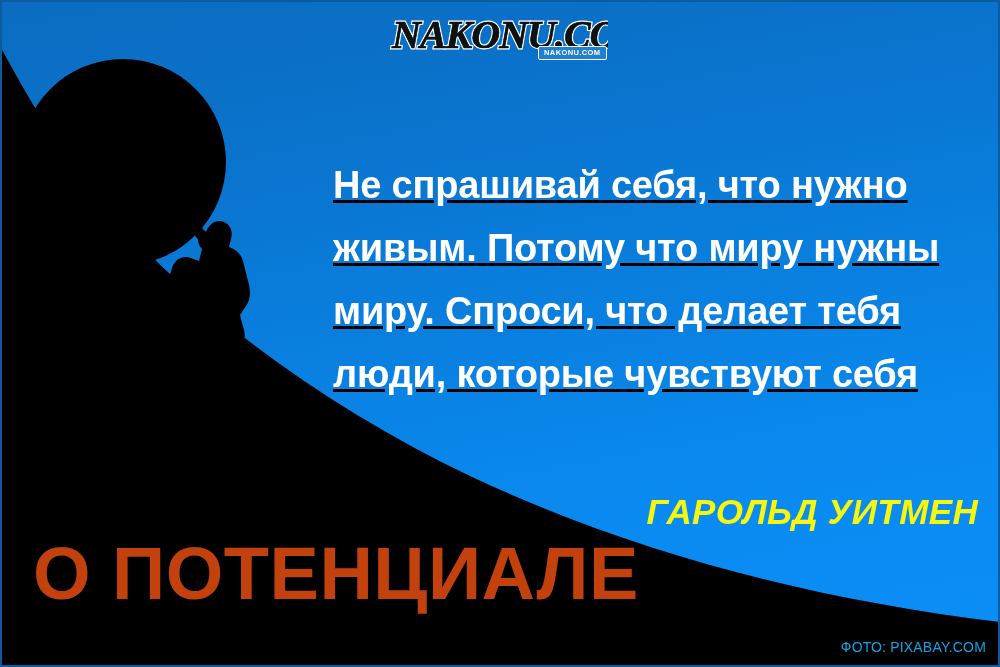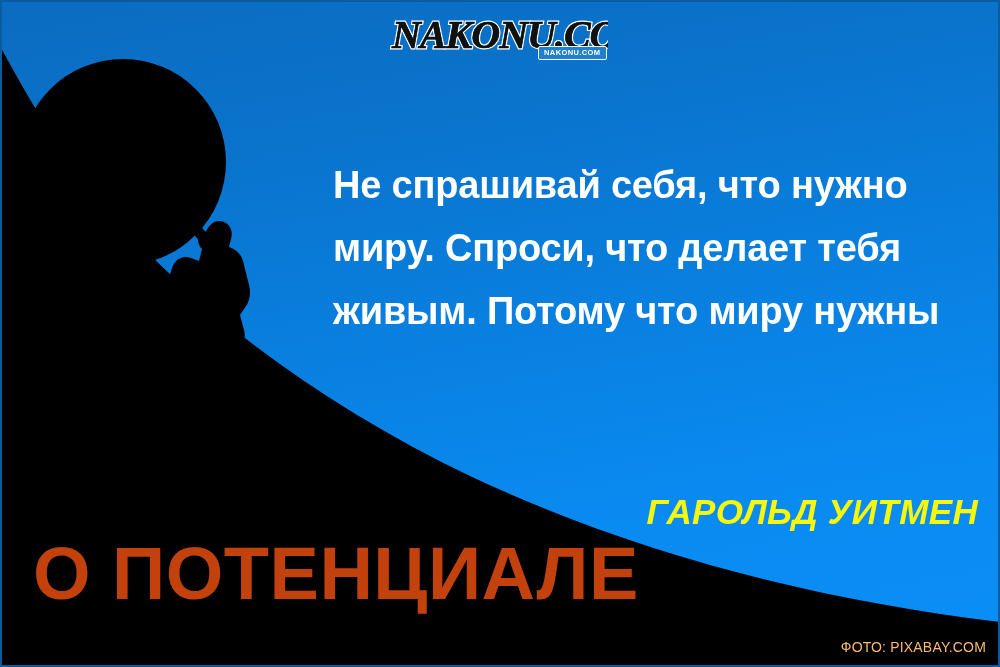--- a/index.html
+++ b/index.html
@@ -73,20 +73,21 @@
     white-space: nowrap;
   }
 
   
   .quote {
     position: absolute;
     left: 333px;
     top: 154px;
     width: 625px;
     z-index: 30;
+    text-decoration: underline;
   }
   .quote-line {
     color: #ffffff;
     font-size: 38px;
     font-weight: bold;
     line-height: 63px;
     white-space: nowrap;
     letter-spacing: -0.2px;
   }
 
@@ -117,21 +118,21 @@
     line-height: 1;
     white-space: nowrap;
     z-index: 30;
   }
 
   
   .credit {
     position: absolute;
     right: 14px;
     bottom: 12px;
-    color: #fdba74;
+    color: #0ea5e9;
     font-size: 14px;
     font-weight: normal;
     letter-spacing: 0.2px;
     white-space: nowrap;
     z-index: 30;
   }
 </style>
 </head>
 <body>
 
@@ -187,22 +188,23 @@
   <div class="logo">
     <svg width="220" height="50" viewBox="0 0 220 50">
       <text x="4" y="38" font-family="'Liberation Serif', serif" font-size="40" font-weight="bold" font-style="italic" fill="#0b6cc0" stroke="#ffffff" stroke-width="3" paint-order="stroke" letter-spacing="-1">NAKONU.COM</text>
       <text x="4" y="38" font-family="'Liberation Serif', serif" font-size="40" font-weight="bold" font-style="italic" fill="#111111" letter-spacing="-1" stroke="#111111" stroke-width="0.6">NAKONU.COM</text>
     </svg>
     <span class="logo-badge">NAKONU.COM</span>
   </div>
 
   <div class="quote">
     <div class="quote-line">Не спрашивай себя, что нужно</div>
+    <div class="quote-line">живым. Потому что миру нужны</div>
     <div class="quote-line">миру. Спроси, что делает тебя</div>
-    <div class="quote-line">живым. Потому что миру нужны</div>
+    <div class="quote-line">люди, которые чувствуют себя</div>
   </div>
 
   <div class="attribution">ГАРОЛЬД УИТМЕН</div>
 
   <div class="title">О ПОТЕНЦИАЛЕ</div>
 
   <div class="credit">ФОТО: PIXABAY.COM</div>
 
   <div class="frame"></div>
 

